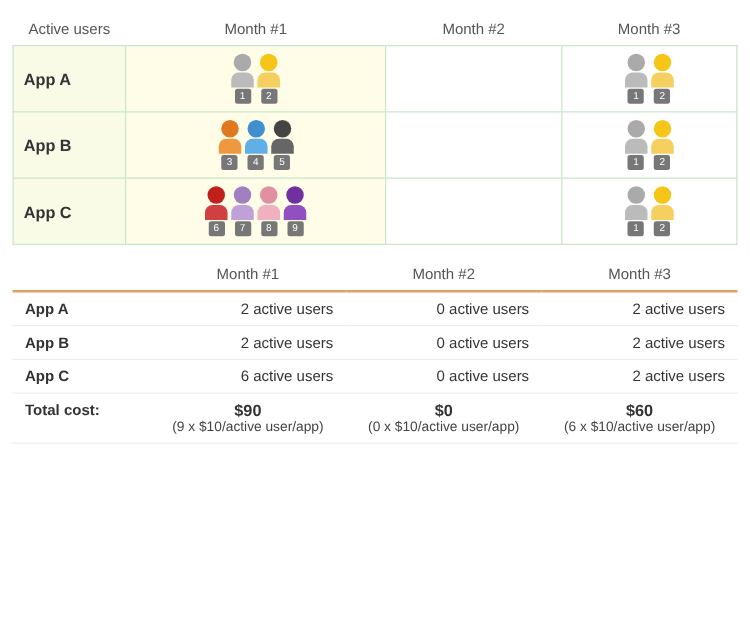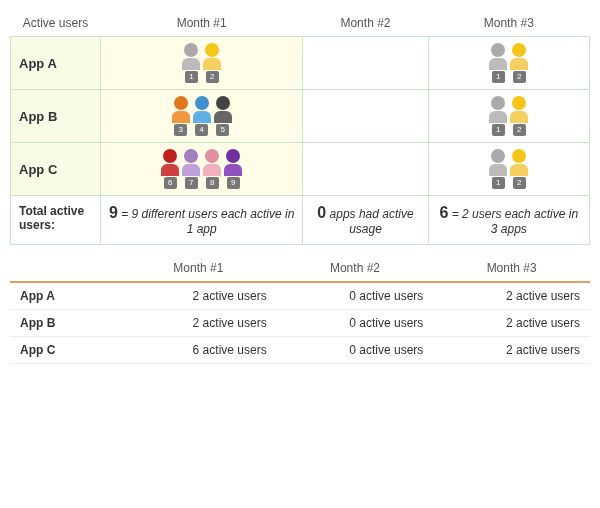--- a/index.html
+++ b/index.html
@@ -254,32 +254,20 @@
       <div style="font-size:8px;background:#777;color:#fff;border-radius:2px;width:13px;text-align:center;line-height:1.5;">1</div>
     </div>
             <div class="person">
       <div class="person-head" style="background:#f5c518;width:14px;height:14px;border-radius:50%;"></div>
       <div class="person-body" style="background:#f5d060;width:18px;height:12px;border-radius:6px 6px 0 0;"></div>
       <div style="font-size:8px;background:#777;color:#fff;border-radius:2px;width:13px;text-align:center;line-height:1.5;">2</div>
     </div>
           </div>
         </td>
   </tr>
-      <tr class="summary-row">
-  <td class="summary-label">Total active users:</td>
-  <td class="month1-bg" style="text-align:center;">
-    <strong style="font-size:16px;">9</strong> <em style="font-style:italic;">= 9 different users each active in 1 app</em>
-  </td>
-  <td class="empty-cell" style="text-align:center;">
-    <strong style="font-size:16px;">0</strong> <em style="font-style:italic;"> apps had active usage</em>
-  </td>
-  <td style="text-align:center;">
-    <strong style="font-size:16px;">6</strong> <em style="font-style:italic;"> = 2 users each active in 3 apps</em>
-  </td>
-</tr>
     </tbody>
 </table>
 
 <table class="bottom-table">
   <thead>
     <tr>
       <th class="empty-header" style="width:110px;"></th>
       <th>Month #1</th>
       <th>Month #2</th>
       <th>Month #3</th>
@@ -297,14 +285,29 @@
     <td>2 active users</td>
     <td>0 active users</td>
     <td>2 active users</td>
   </tr>
       <tr>
     <td class="app-label">App C</td>
     <td>6 active users</td>
     <td>0 active users</td>
     <td>2 active users</td>
   </tr>
+      <tr class="total-row">
+  <td class="app-label">Total cost:</td>
+  <td style="text-align:center;">
+    <div class="total-amount">$90</div>
+    <div class="total-detail">(9 x $10/active user/app)</div>
+  </td>
+  <td style="text-align:center;">
+    <div class="total-amount">$0</div>
+    <div class="total-detail">(0 x $10/active user/app)</div>
+  </td>
+  <td style="text-align:center;">
+    <div class="total-amount">$60</div>
+    <div class="total-detail">(6 x $10/active user/app)</div>
+  </td>
+</tr>
     </tbody>
 </table>
 
 </body></html>

